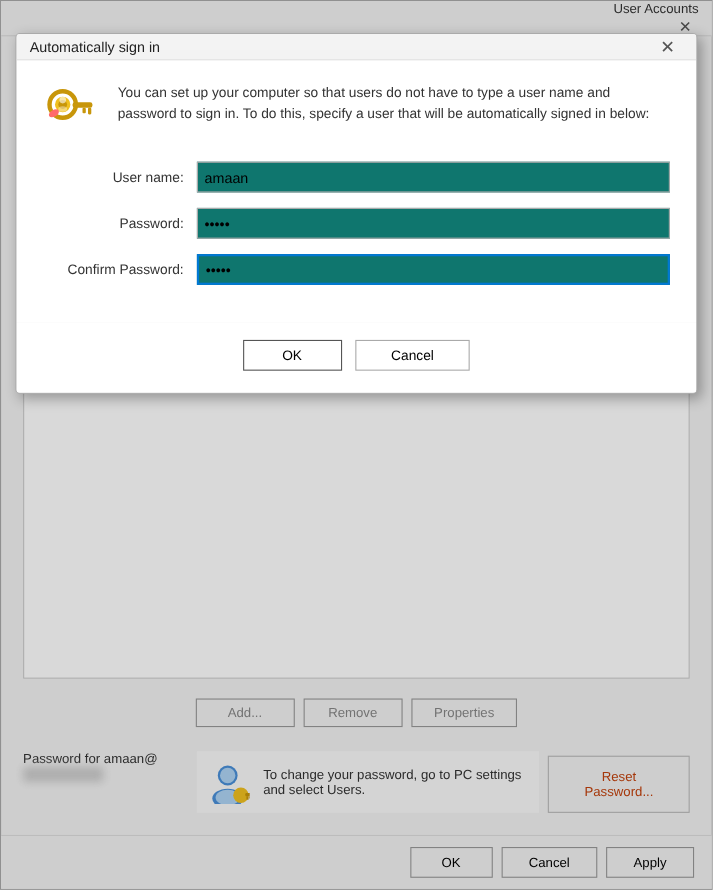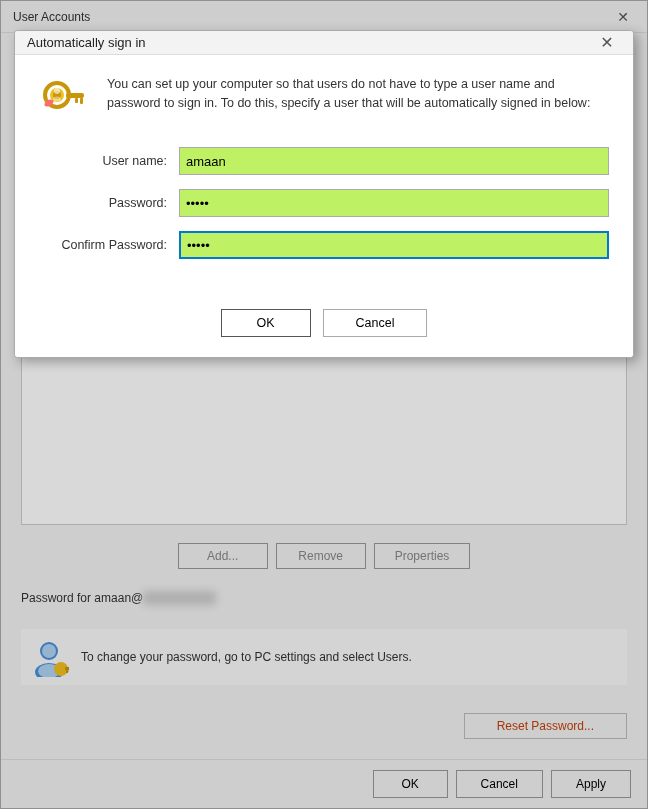--- a/index.html
+++ b/index.html
@@ -23,24 +23,25 @@
       background: #f3f3f3;
       border: 1px solid #aaa;
       display: flex;
       flex-direction: column;
     }
 
     .bg-window-titlebar {
       background: #f3f3f3;
       height: 32px;
       display: flex;
-      align-items: center;
+      align-items: flex-end;
       padding: 0 12px;
       border-bottom: 1px solid #ddd;
       justify-content: space-between;
+      flex-direction: column;
     }
 
     .bg-window-title {
       font-size: 12px;
       color: #333;
     }
 
     .bg-close-btn {
       width: 24px;
       height: 24px;
@@ -83,22 +84,22 @@
       background: #f3f3f3;
       border: 1px solid #999;
       cursor: pointer;
       color: #888;
       min-width: 90px;
     }
 
     .bg-password-section {
       margin-top: 12px;
       display: flex;
-      flex-direction: column;
-      gap: 24px;
+      flex-direction: row;
+      gap: 8px;
     }
 
     .bg-password-label {
       font-size: 12px;
       color: #333;
     }
 
     .bg-password-info {
       display: flex;
       align-items: center;
@@ -246,21 +247,21 @@
       flex-shrink: 0;
     }
 
     .form-input {
       flex: 1;
       height: 28px;
       border: 1px solid #aaa;
       padding: 0 6px;
       font-size: 13px;
       outline: none;
-      background: #bef264;
+      background: #0f766e;
     }
 
     .form-input.active-border {
       border-color: #0078d4;
       border-width: 2px;
     }
 
     
     .dialog-buttons {
       display: flex;

